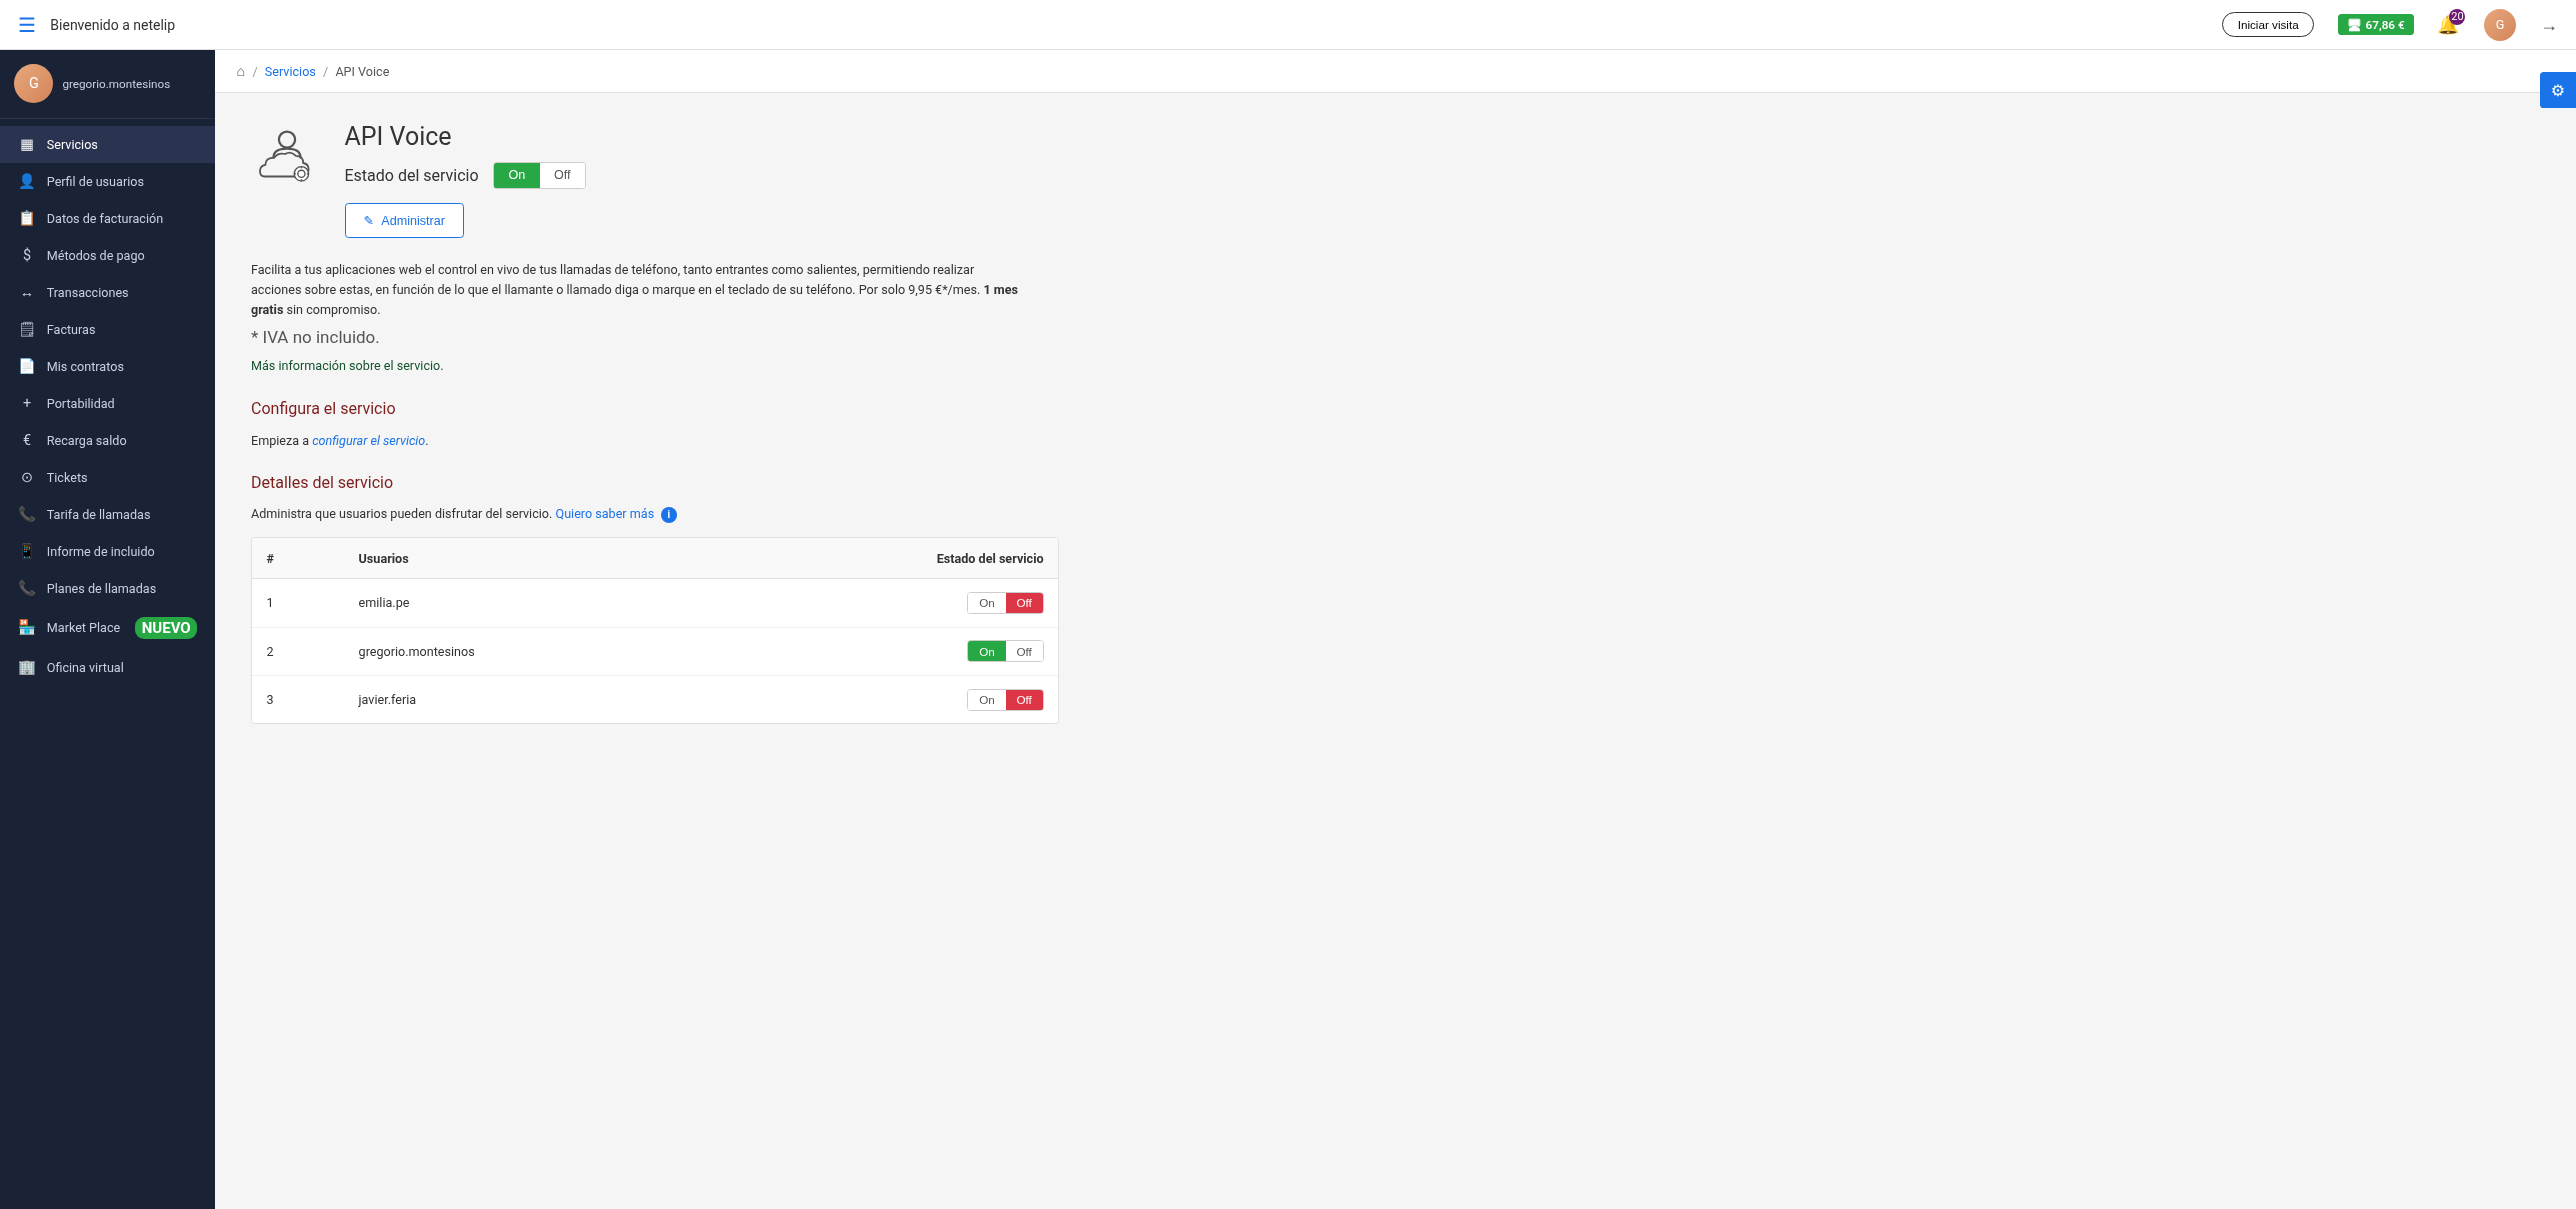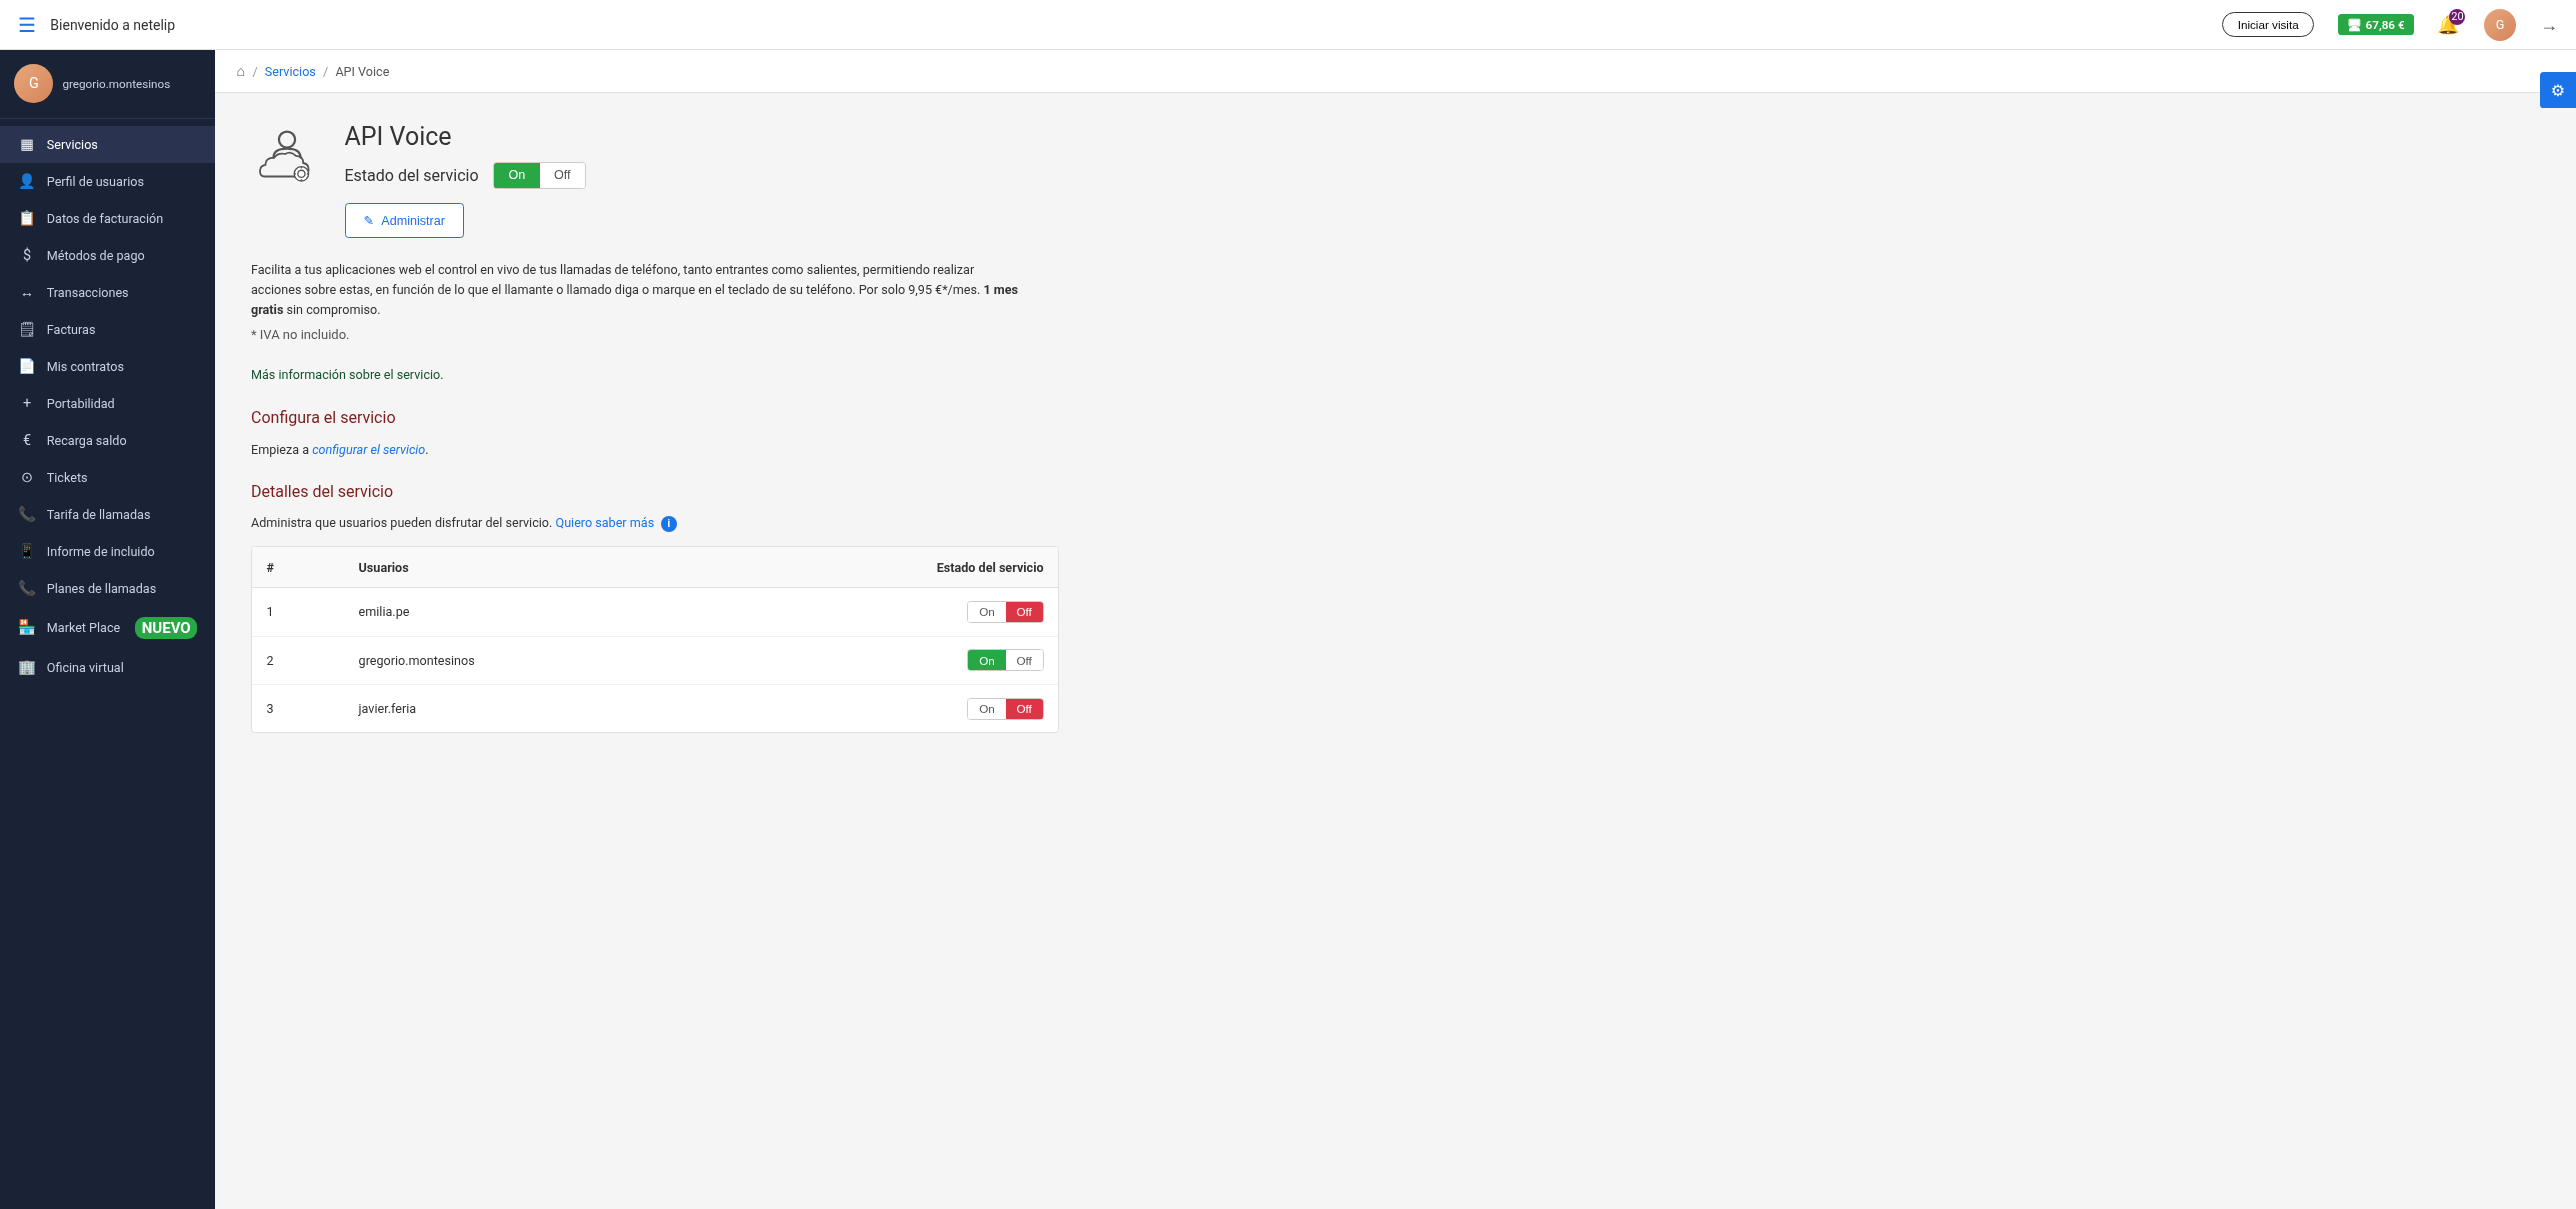--- a/index.html
+++ b/index.html
@@ -245,23 +245,23 @@
     
     .service-desc {
       font-size: 12.6px;
       color: #333;
       line-height: 1.6;
       margin: 18px 0 7.2px 0;
       max-width: 772px;
     }
     .service-desc strong { font-weight: 700; }
     .service-iva {
-      font-size: 13px;
+      font-size: 17px;
       color: #555;
-      margin-bottom: 24px;
+      margin-bottom: 10px;
     }
     .service-link {
       color: #14532d;
       text-decoration: none;
       font-size: 12.6px;
     }
 
     
     .section-title {
       font-size: 16px;

